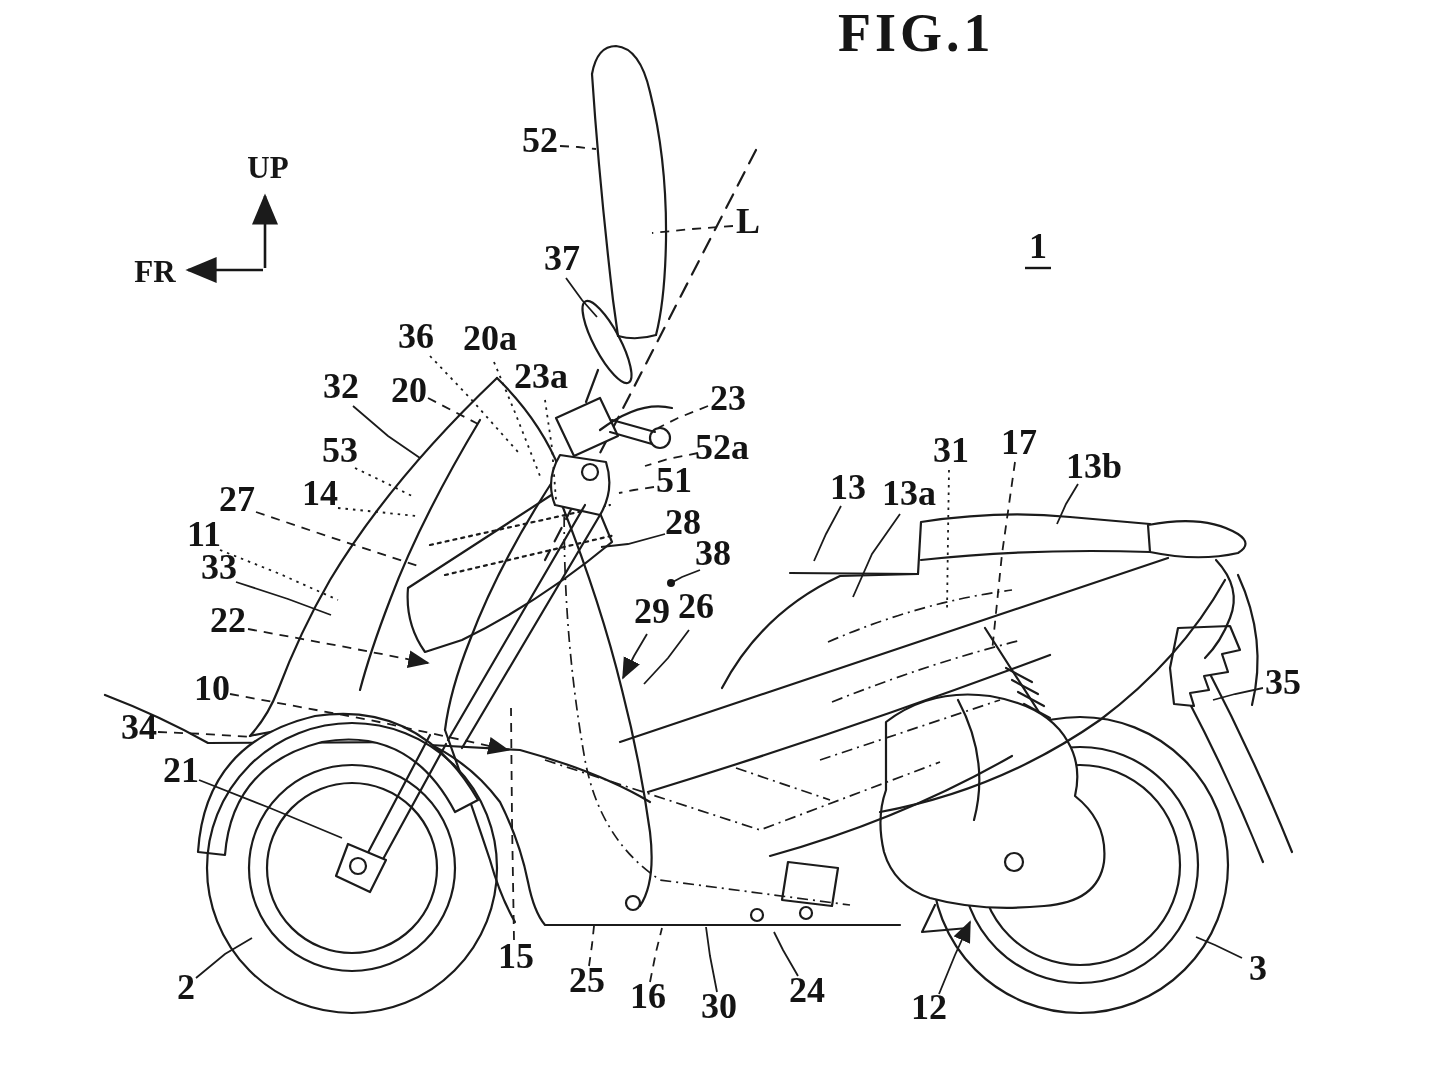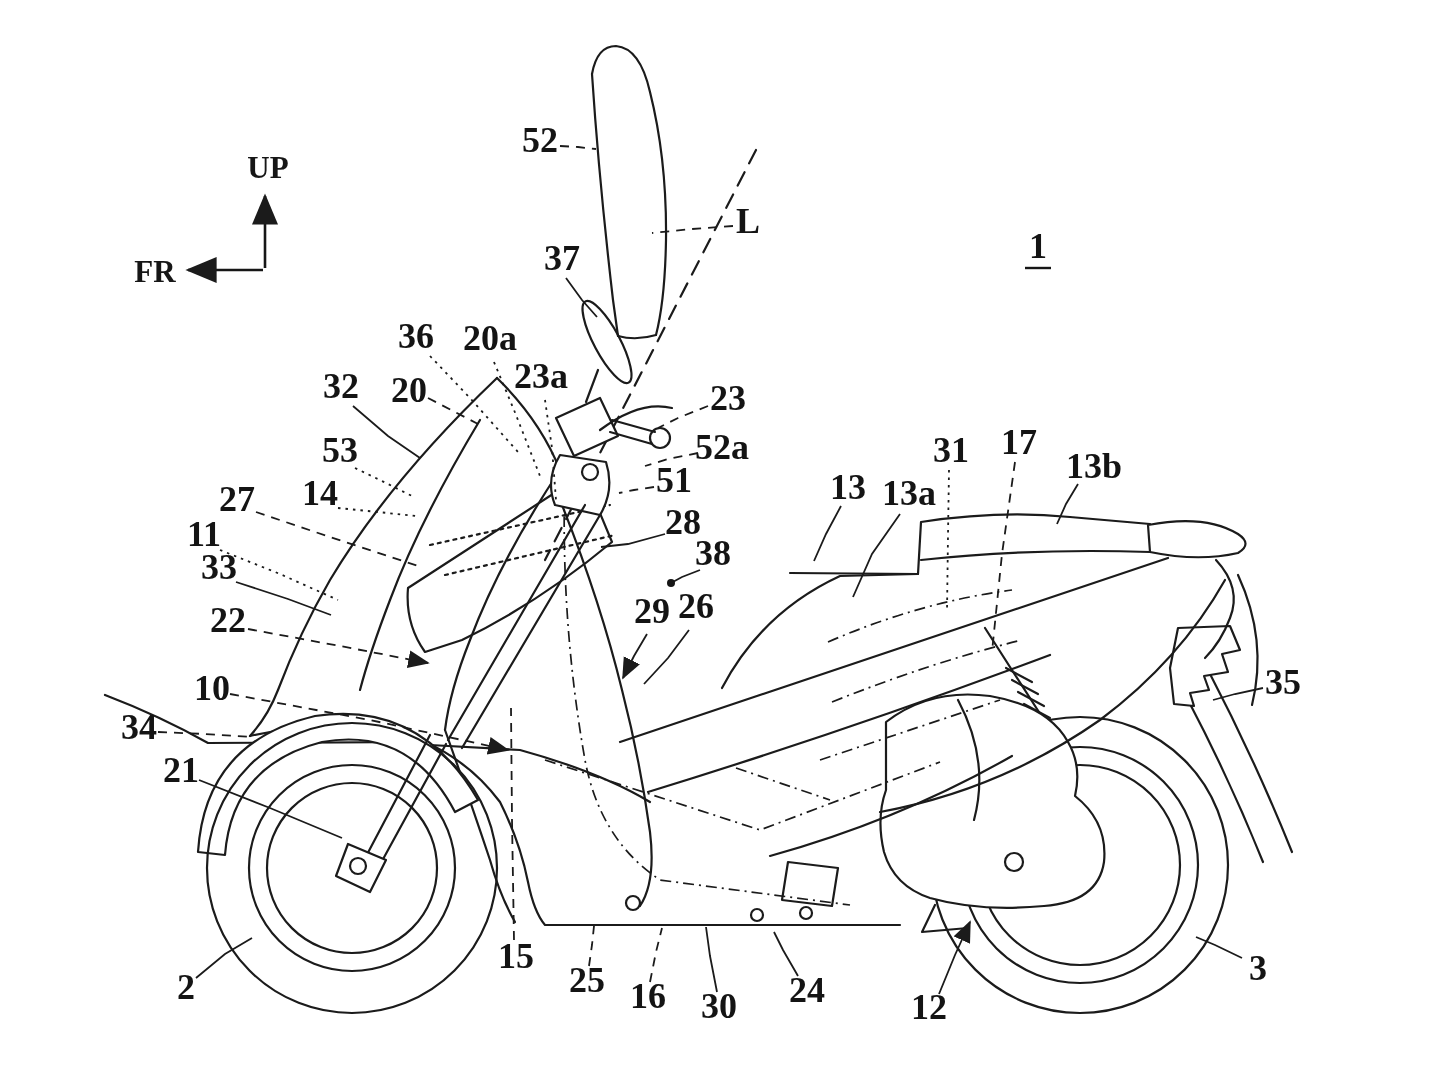--- a/index.html
+++ b/index.html
@@ -16,20 +16,21 @@
   .ref-text{font-size:36px;font-weight:600;fill:#141414;}
   .leader{stroke:#1b1b1b;stroke-width:1.8;fill:none;}
   .leader.dashed{stroke-dasharray:9 7;}
   .leader.dotted{stroke-dasharray:2.5 5;}
 </style>
 </head>
 <body>
 
 <div id="stage">
 
+  <div id="fig-title">FIG.1</div>
 
   <svg width="1440" height="1080" viewBox="0 0 1440 1080">
     <defs>
       <marker id="arrowhead" markerWidth="14" markerHeight="12" refX="11" refY="5" orient="auto">
         <path d="M0,0 L12,5 L0,10 Z" fill="#1b1b1b"></path>
       </marker>
     </defs>
 
     <g>
       <path class="axis-line" d="M265 268 L265 196" marker-end="url(#arrowhead)"></path>

